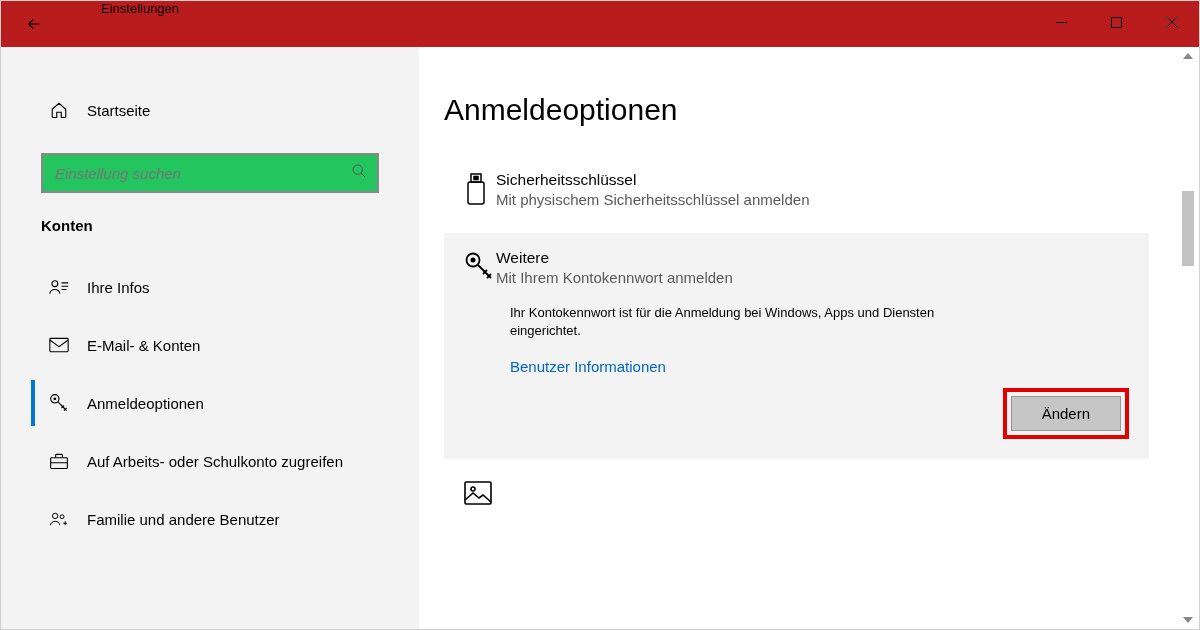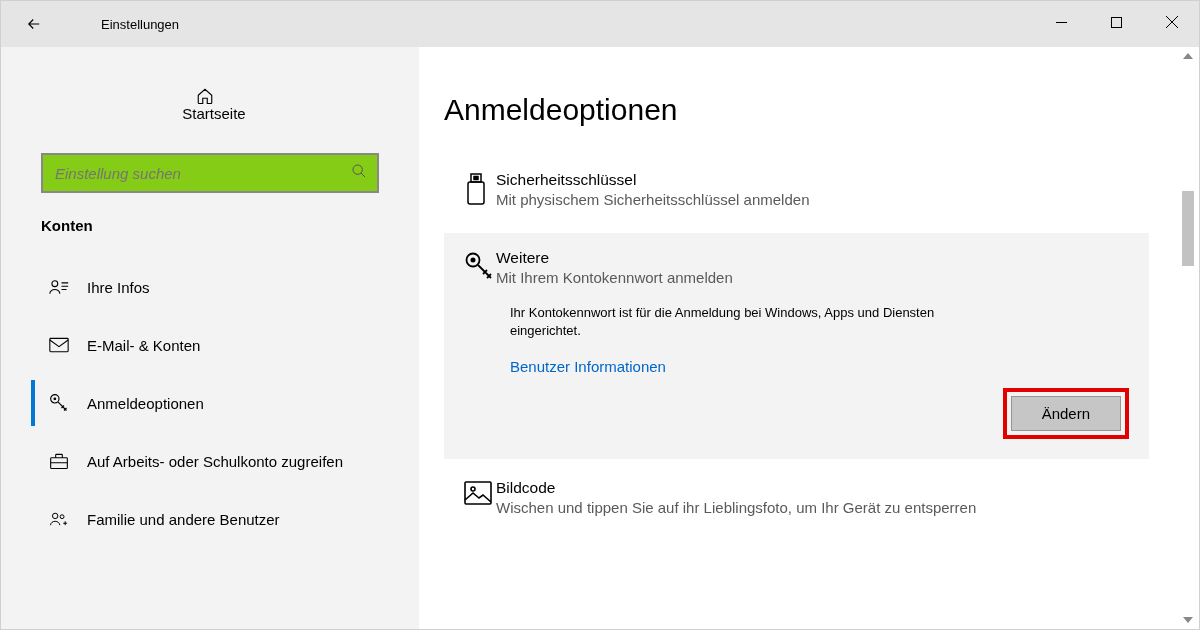--- a/index.html
+++ b/index.html
@@ -8,22 +8,22 @@
     background: #fff;
     width: 1200px;
     height: 630px;
     overflow: hidden;
     position: relative;
     border: 1px solid #d0d0d0;
   }
   .titlebar {
     height: 46px;
     display: flex;
-    align-items: center;
-    background: #e5e5e5;
+    align-items: flex-start;
+    background: #b91c1c;
     position: relative;
   }
   .back-btn {
     width: 46px;
     height: 46px;
     display: flex;
     align-items: center;
     justify-content: center;
     margin-left: 10px;
   }
@@ -74,29 +74,29 @@
   }
   .sidebar-row.selected::before {
     content: "";
     position: absolute;
     left: 30px;
     top: 6px;
     bottom: 6px;
     width: 4px;
     background: #0078d4;
   }
-  .sidebar-home { margin-bottom: 20px; flex-direction: column; }
+  .sidebar-home { margin-bottom: 20px; }
   .search-wrap {
     margin: 0 40px 24px 40px;
   }
   .search-input {
     width: 100%;
     height: 40px;
     border: 2px solid #888;
-    background: #84cc16;
+    background: #22c55e;
     padding: 0 40px 0 12px;
     font-size: 15px;
     font-family: inherit;
     font-style: italic;
     color: #555;
     outline: none;
   }
   .search-wrap { position: relative; }
   .search-icon-btn {
     position: absolute;
@@ -362,24 +362,20 @@
 
     <div class="option-card">
       <div class="option-head">
         <div class="option-icon">
           <svg width="28" height="24" viewBox="0 0 28 24" fill="none" stroke="currentColor" stroke-width="1.6">
               <rect x="1" y="1" width="26" height="22" rx="1"></rect>
               <circle cx="9" cy="8" r="2"></circle>
               <path d="M1 19l8-7 6 5 4-3 8 7"></path>
             </svg>
         </div>
-        <div class="option-text">
-          <div class="opt-title">Bildcode</div>
-          <div class="opt-sub" style="max-width:520px">Wischen und tippen Sie auf ihr Lieblingsfoto, um Ihr Gerät zu entsperren</div>
-        </div>
       </div>
     </div>
   </main>
 </div>
 
 <div class="scrollbar-fake">
   <div class="scroll-arrow" style="position:absolute;top:0">
     <svg width="10" height="6" viewBox="0 0 10 6">
         <path d="M0 6l5-6 5 6z" fill="#888"></path>
       </svg>

